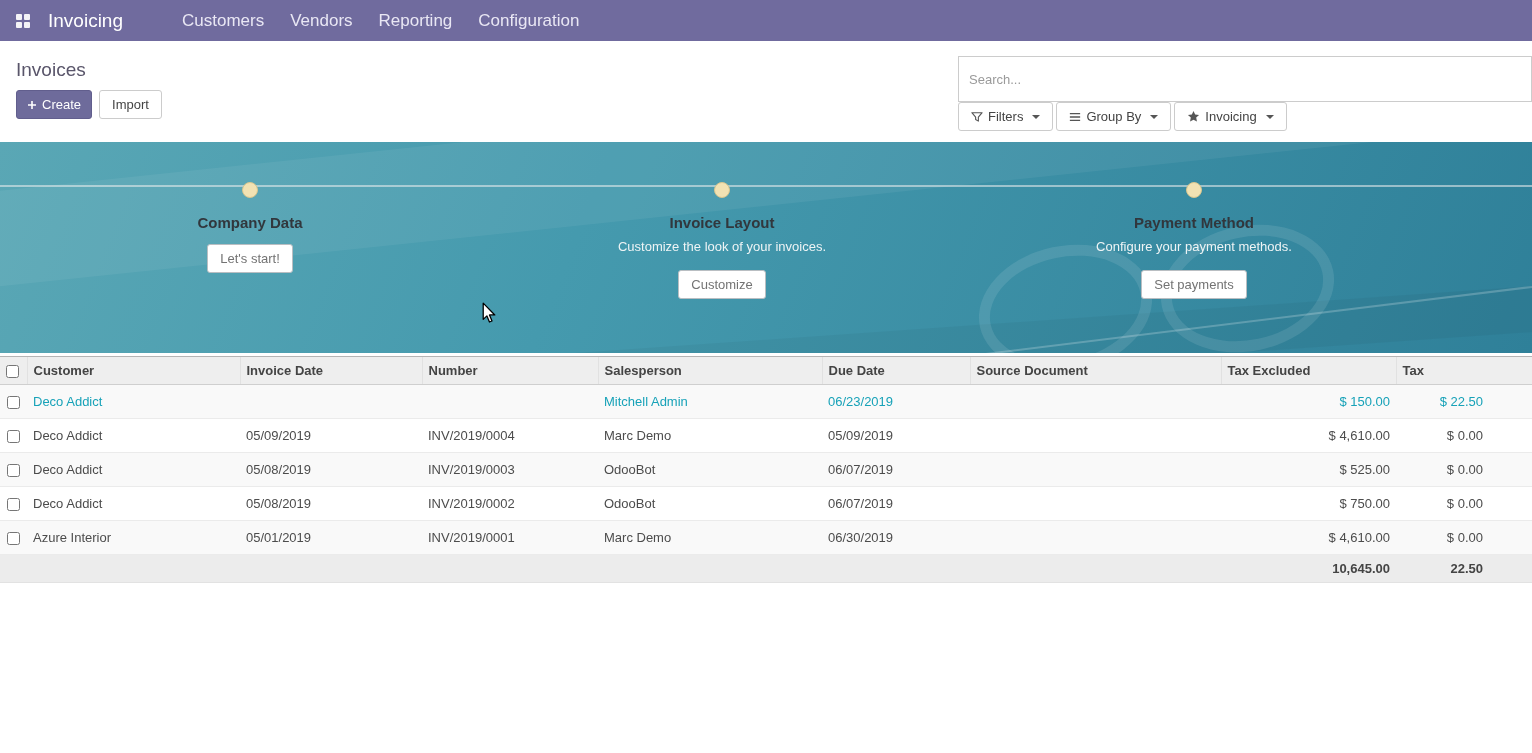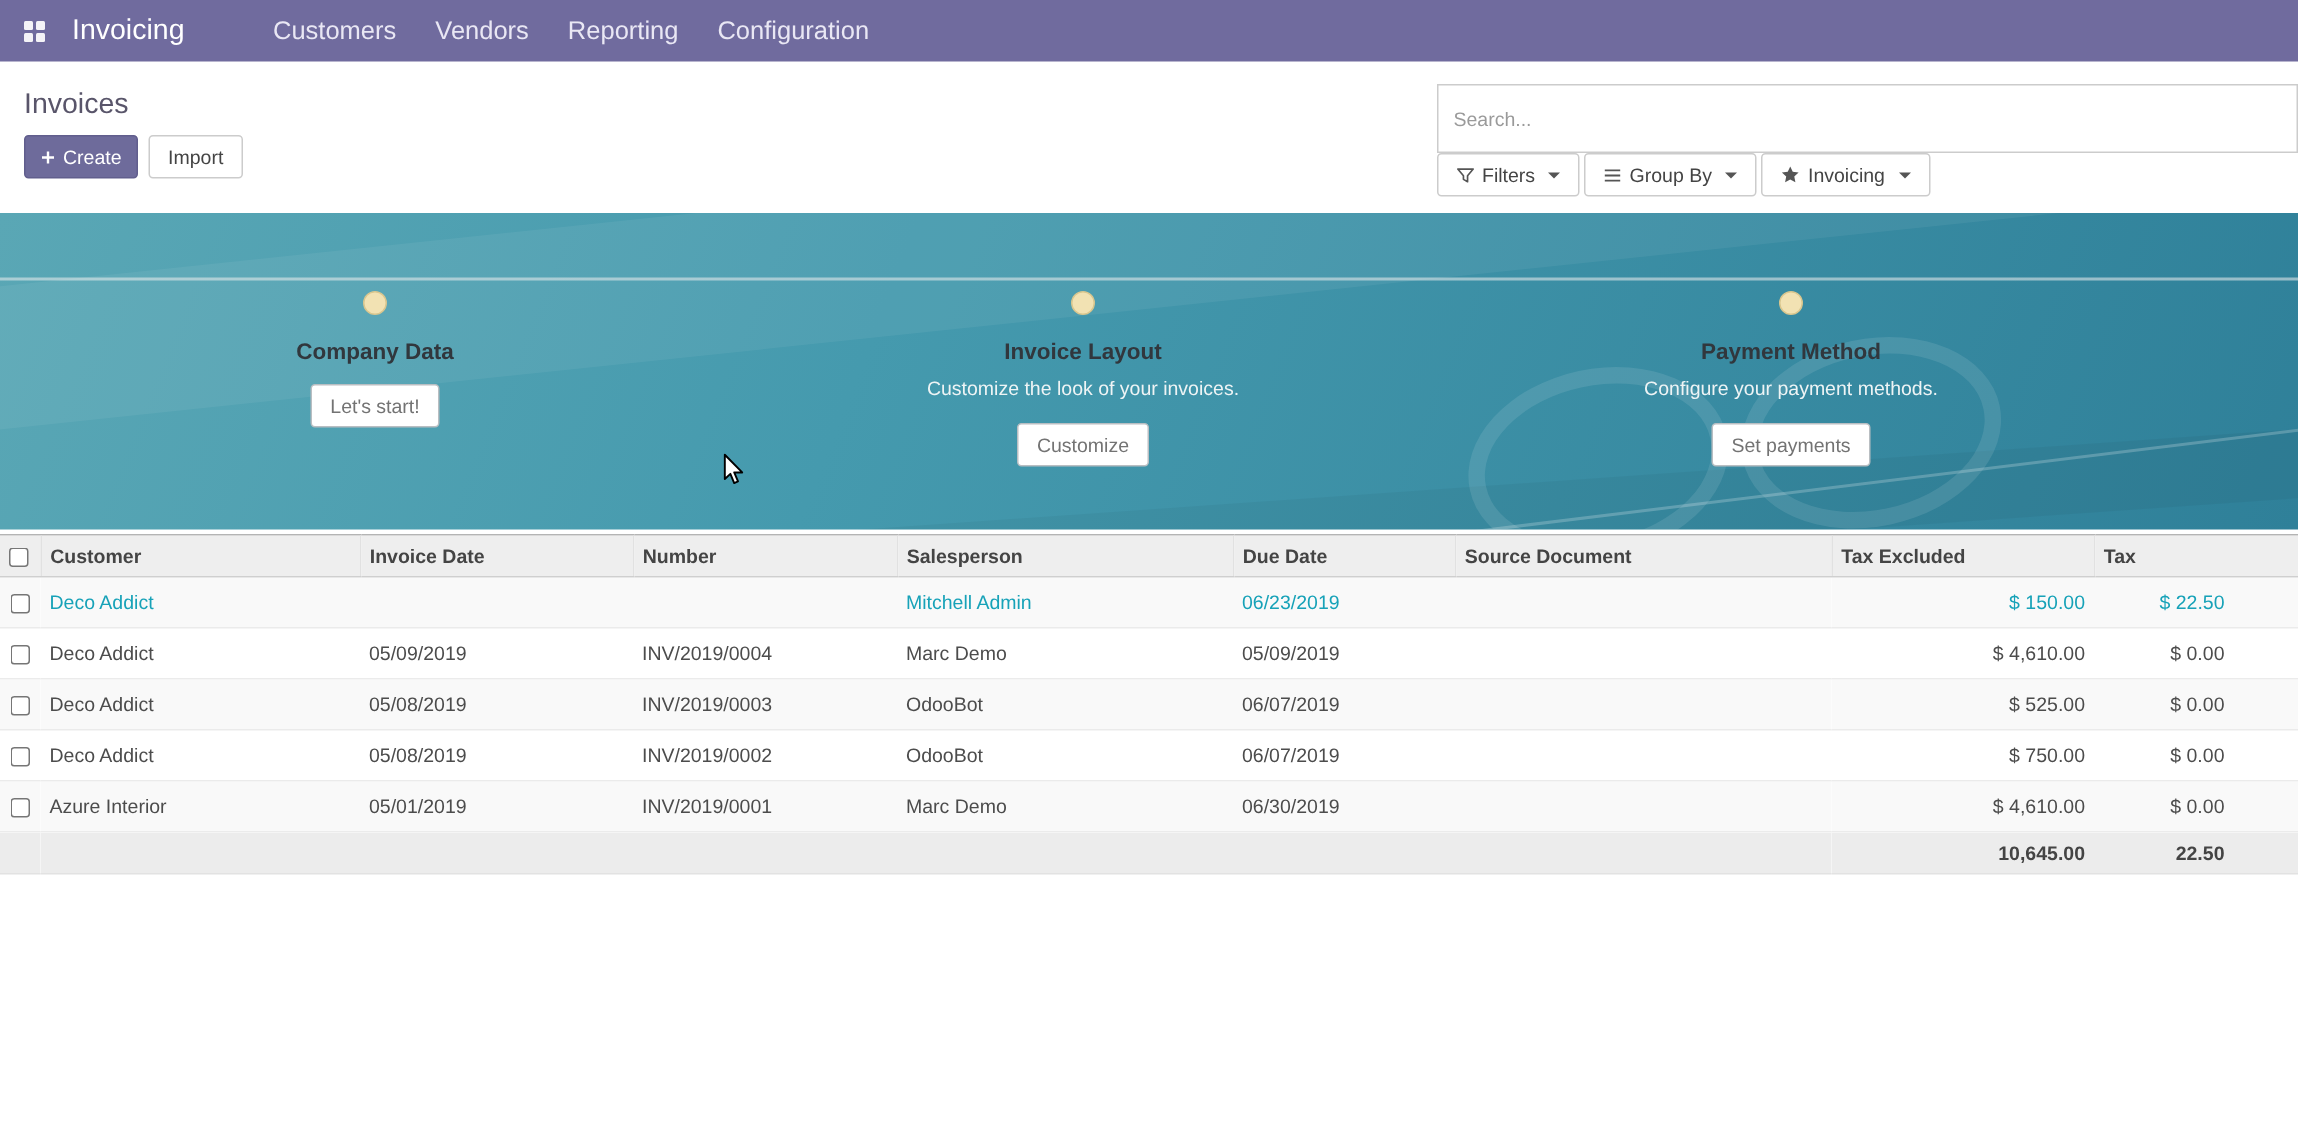--- a/index.html
+++ b/index.html
@@ -45,21 +45,21 @@
     background:linear-gradient(112deg,#5aa7b5 0%,#459aae 38%,#2f8099 100%);
   }
   .ob-decor { position:absolute; pointer-events:none; }
   .ob-streak1 { width:1700px; height:95px; background:rgba(255,255,255,.06); left:-60px; top:-34px; transform:rotate(-6deg); }
   .ob-streak2 { width:1700px; height:2px; background:rgba(255,255,255,.22); left:-60px; top:235px; transform:rotate(-7deg); }
   .ob-streak3 { width:1700px; height:46px; background:rgba(0,0,0,.04); left:-60px; top:196px; transform:rotate(-4deg); }
   .ob-glass { width:175px; height:125px; border:11px solid rgba(255,255,255,.10); border-radius:50%; }
   .ob-glass1 { left:978px; top:104px; transform:rotate(-12deg); }
   .ob-glass2 { left:1160px; top:84px; transform:rotate(-12deg); }
   .ob-line { position:absolute; top:43px; left:0; right:0; height:2px; background:rgba(238,238,238,.55); }
-  .ob-steps { position:absolute; top:16px; left:14px; display:flex; }
+  .ob-steps { position:absolute; top:4px; left:14px; display:flex; }
   .ob-step { width:472px; display:flex; flex-direction:column; align-items:center; padding-top:36px; }
   .ob-dot { width:16px; height:16px; border-radius:50%; background:#f2e2b3; border:1px solid #d9c68e; position:relative; z-index:2; }
   .ob-title { margin-top:16px; font-size:15px; font-weight:bold; color:#31373d; }
   .ob-desc { margin-top:7px; font-size:13px; color:#eef4f5; text-align:center; max-width:210px; line-height:1.45; }
   .ob-btn {
     margin-top:13px; background:#fff; border:1px solid #b9bec2; color:#737373;
     font-size:13px; padding:6px 12px; border-radius:3px; cursor:pointer; font-family:inherit;
   }
 
   

